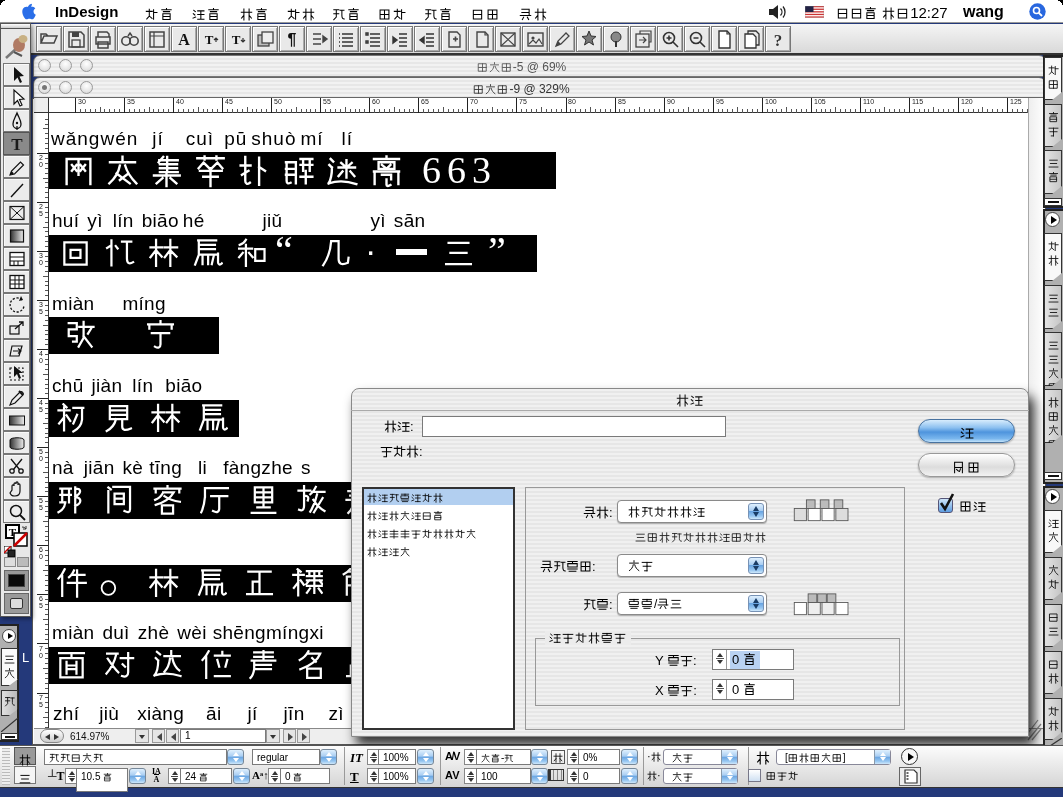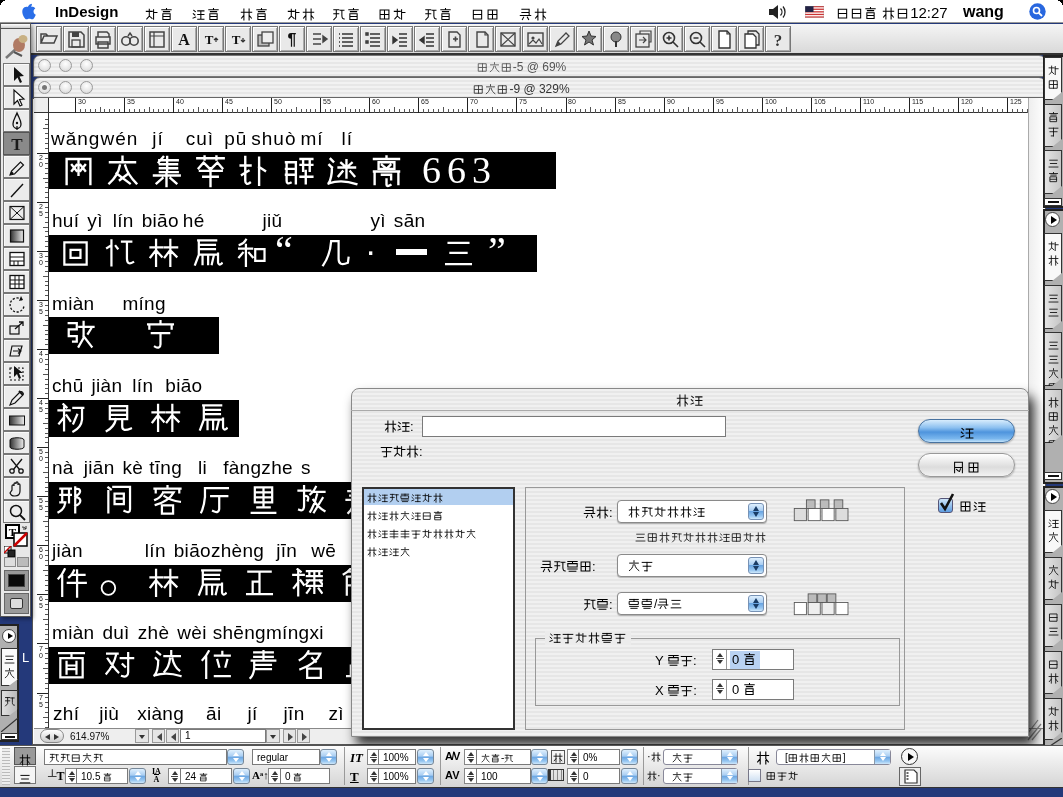--- a/index.html
+++ b/index.html
@@ -841,21 +841,20 @@
     </svg>
     <svg class="a hz" style="left:199px;top:372px;width:31px;height:31px;color:#fff;stroke-width:7.2">
       <use href="#B37324"></use>
     </svg>
     <svg class="a hz" style="left:247px;top:372px;width:31px;height:31px;color:#fff;stroke-width:7.2">
       <use href="#B25918"></use>
     </svg>
     <svg class="a hz" style="left:295px;top:372px;width:31px;height:31px;color:#fff;stroke-width:7.2">
       <use href="#B30528"></use>
     </svg>
-    <div class="a" style="left:3px;top:427px;font-size:19px;color:#000;letter-spacing:0.3px;white-space:nowrap"><span style="margin-right:62px">jiàn</span><span style="margin-right:8px">lín</span><span style="margin-right:0px">biāo</span><span style="margin-right:12px">zhèng</span><span style="margin-right:14px">jīn</span><span style="margin-right:0px">wē</span></div>
     <div class="a" style="left:0px;top:452px;width:551px;height:37px;background:#000"></div>
     <svg class="a hz" style="left:7px;top:455px;width:31px;height:31px;color:#fff;stroke-width:7.2">
       <use href="#B20214"></use>
     </svg>
     <svg class="a" style="left:51px;top:464px;width:20px;height:20px" viewBox="0 0 100 100">
       <circle cx="42" cy="55" r="34" fill="none" stroke="#fff" stroke-width="9"></circle>
     </svg>
     <svg class="a hz" style="left:99px;top:455px;width:31px;height:31px;color:#fff;stroke-width:7.2">
       <use href="#B26519"></use>
     </svg>
@@ -1439,21 +1438,21 @@
 <div class="a aqstep" style="left:417px;top:749px;width:17px;height:16px;border:1px solid #789;border-radius:3px">
     <div class="tri-u" style="margin:2px auto 2px"></div>
     <div class="tri-d" style="margin:0 auto"></div>
   </div>
 <div class="a" style="left:48px;top:769px;font-size:12px;font-family:'Liberation Serif',serif;font-weight:bold">┴T</div>
 <div class="a" style="left:65px;top:768px;width:13px;height:16px;background:#fff;border:1px solid #888">
     <div class="gtri-u" style="margin:2px auto 1px"></div>
     <div style="width:7px;height:1px;background:#444;margin:0 auto"></div>
     <div class="gtri-d" style="margin:1px auto 0"></div>
   </div>
-<div class="a field" style="left:76px;top:768px;width:52px;height:16px;font-size:10px;padding:2px 0 0 4px;white-space:nowrap">10.5 <svg class="hz" style="width:9px;height:9px;">
+<div class="a field" style="left:76px;top:768px;width:52px;height:24px;font-size:10px;padding:2px 0 0 4px;white-space:nowrap">10.5 <svg class="hz" style="width:9px;height:9px;">
       <use href="#h7"></use>
     </svg></div>
 <div class="a aqstep" style="left:129px;top:768px;width:17px;height:16px;border:1px solid #789;border-radius:3px">
     <div class="tri-u" style="margin:2px auto 2px"></div>
     <div class="tri-d" style="margin:0 auto"></div>
   </div>
 <div class="a" style="left:152px;top:768px;font-size:8px;line-height:8px;text-align:center;font-family:'Liberation Serif',serif;font-weight:bold">IA<br><span style="border-top:1px solid #000">A</span></div>
 <div class="a" style="left:168px;top:768px;width:13px;height:16px;background:#fff;border:1px solid #888">
     <div class="gtri-u" style="margin:2px auto 1px"></div>
     <div style="width:7px;height:1px;background:#444;margin:0 auto"></div>

